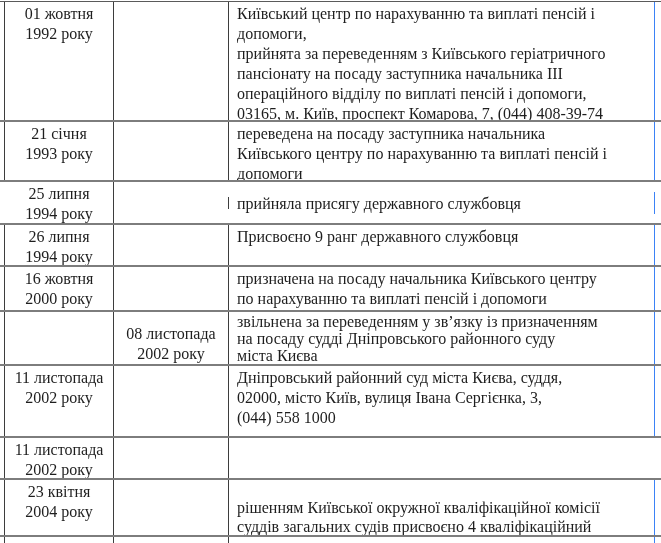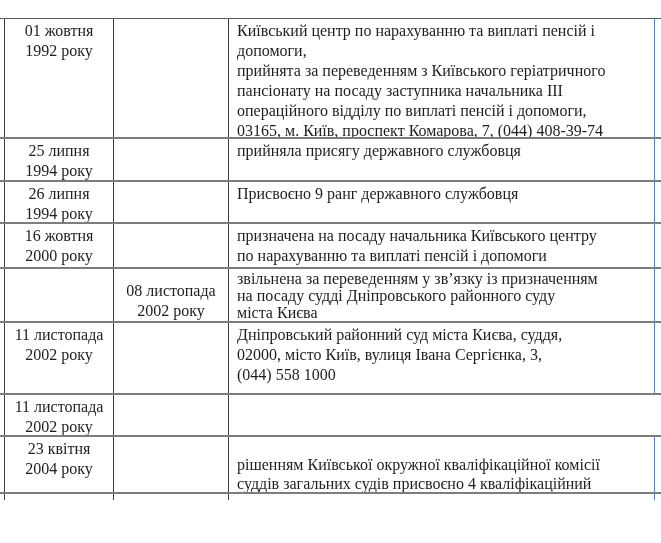--- a/index.html
+++ b/index.html
@@ -10,21 +10,21 @@
   .page {
     position: relative;
     width: 661px;
     height: 543px;
     overflow: hidden;
     background: #ffffff;
     font-family: "Liberation Serif", "DejaVu Serif", serif;
     color: #1e1e1e;
   }
   .table {
-    margin-top: 18px;
+    margin-top: 1px;
     border-top: 1px solid #5a5a5a;
     width: 661px;
   }
   .row {
     display: flex;
     box-sizing: border-box;
     border-bottom: 2px solid #7d7d7d;
     overflow: hidden;
   }
   .row.last { border-bottom: none; }
@@ -55,21 +55,21 @@
     flex: 0 0 426px;
     border-right: 1px solid #3b82f6;
     padding: 2px 3px 0 8px;
     text-align: left;
   }
   .cE { flex: 1 1 auto; }
 
   
   .r0 { height: 120px; }
   .r1 { height: 60px; }
-  .r2 { height: 43px; }
+  .r2 { height: 43px; align-items: center; }
   .r3 { height: 42px; }
   .r4 { height: 45px; }
   .r5 { height: 54px; }
   .r6 { height: 72px; }
   .r7 { height: 42px; }
   .r8 { height: 57px; }
   .r9 { height: 6px; }
 
   
   .r5 .cD { line-height: 17px; padding-top: 1px; }
@@ -88,20 +88,30 @@
       <div class="cell cC"></div>
       <div class="cell cD">Київський центр по нарахуванню та виплаті пенсій і
 допомоги,
 прийнята за переведенням з Київського геріатричного
 пансіонату на посаду заступника начальника ІІІ
 операційного відділу по виплаті пенсій і допомоги,
 03165, м. Київ, проспект Комарова, 7, (044) 408-39-74</div>
       <div class="cell cE"></div>
     </div>
 
+    <div class="row r1">
+      <div class="cell cA"></div>
+      <div class="cell cB">21 січня
+1993 року</div>
+      <div class="cell cC"></div>
+      <div class="cell cD">переведена на посаду заступника начальника
+Київського центру по нарахуванню та виплаті пенсій і
+допомоги</div>
+      <div class="cell cE"></div>
+    </div>
 
     <div class="row r2">
       <div class="cell cA"></div>
       <div class="cell cB">25 липня
 1994 року</div>
       <div class="cell cC"></div>
       <div class="cell cD">прийняла присягу державного службовця</div>
       <div class="cell cE"></div>
     </div>
 

